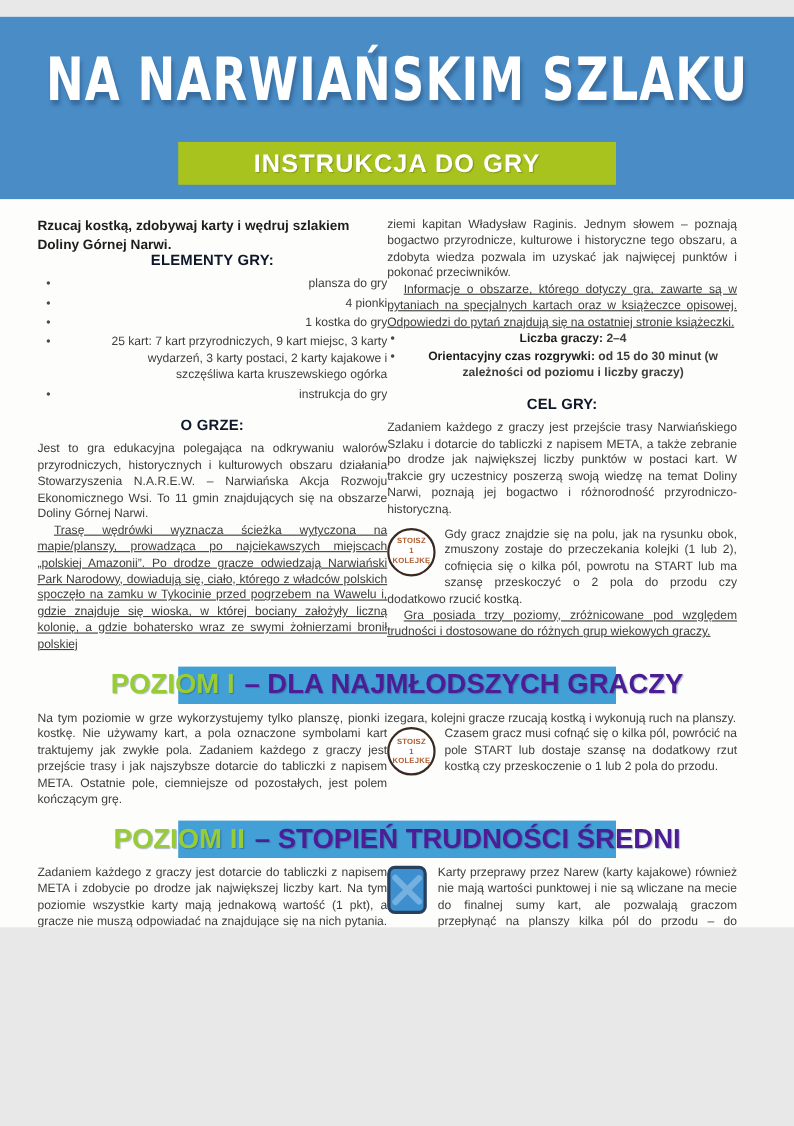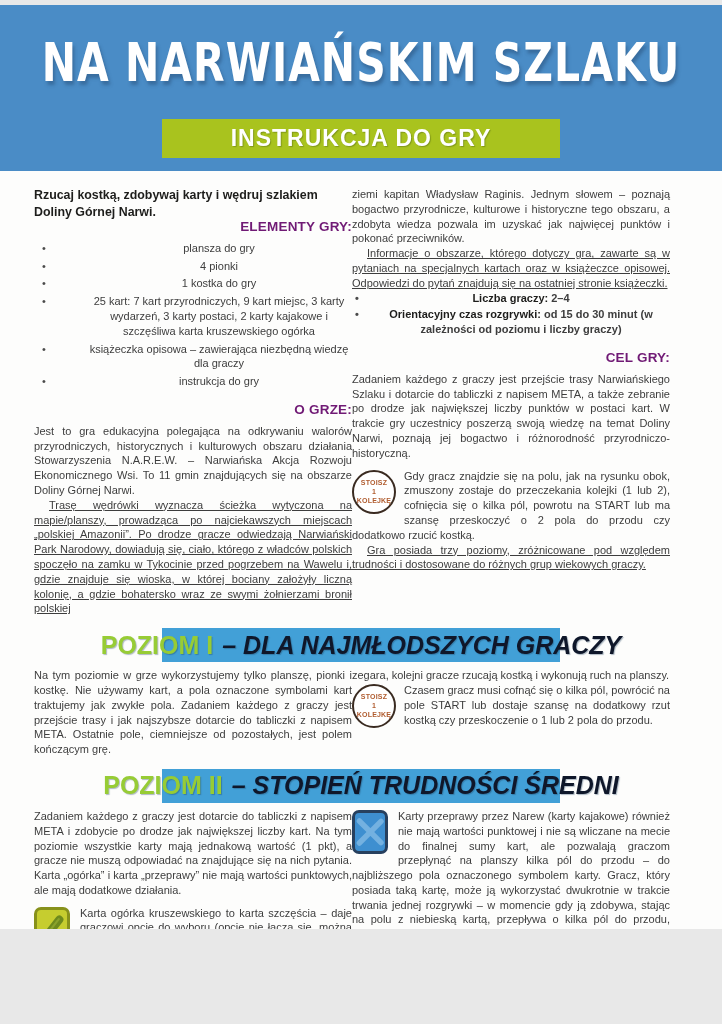--- a/index.html
+++ b/index.html
@@ -1,17 +1,17 @@
 <!DOCTYPE html>
 <html lang="pl"><head>
 <meta charset="utf-8">
 <style>
   html,body{margin:0;padding:0;background:#e8e8e8;}
   .page{
-    width:722px;height:924px;background:#fdfdfc;margin:5px auto;position:relative;
+    width:722px;height:828px;background:#fdfdfc;margin:15px auto;position:relative;
     overflow:hidden;font-family:"Liberation Sans",sans-serif;color:#3d3d3d;
   }
   
   .banner{height:166px;background:#4a8cc6;position:relative;}
   .game-title{
     position:absolute;top:26px;left:0;width:100%;text-align:center;margin:0;
     color:#ffffff;font-family:"DejaVu Sans",sans-serif;font-weight:bold;
     font-size:41px;letter-spacing:1px;transform:scaleY(1.32);transform-origin:top center;
     text-shadow:2px 3px 3px rgba(35,70,110,.45);white-space:nowrap;
   }
@@ -23,24 +23,24 @@
     color:#fff;font-weight:bold;font-size:23px;letter-spacing:1px;
     text-shadow:1px 1px 1px rgba(90,110,20,.5);
   }
   
   .content{padding:16px 34px 0;}
   .two-col{display:flex;}
   .col{width:318px;font-size:11px;line-height:14.8px;text-align:justify;}
   .col p{margin:0;}
   p.indent{text-indent:15px;text-decoration:underline;}
   .lead{font-weight:bold;color:#1d1d1b;font-size:12.4px;line-height:16.5px;text-align:left;margin:0 0 13px 0;}
-  h3{font-size:13.5px;color:#701a75;margin:14px 0 6px;font-weight:bold;text-align:right;letter-spacing:.2px;}
+  h3{font-size:13.5px;color:#0f172a;margin:14px 0 6px;font-weight:bold;text-align:center;letter-spacing:.2px;}
   h3.first{margin-top:0;}
   ul{list-style:none;margin:0;padding:0;}
-  ul.elements li{position:relative;padding-left:52px;margin-bottom:3px;text-align:center;}
+  ul.elements li{position:relative;padding-left:52px;margin-bottom:3px;text-align:right;}
   ul.elements li::before{content:"•";position:absolute;left:8px;top:0;color:#4a4a4a;}
   ul.facts li{position:relative;padding-left:20px;margin-bottom:2px;text-align:center;font-weight:bold;}
   ul.facts li::before{content:"•";position:absolute;left:3px;top:0;color:#4a4a4a;}
   ul.facts b{color:#1d1d1b;}
   ul.opts li{position:relative;padding-left:11px;margin-top:3px;text-align:justify;clear:left;}
   ul.opts li::before{content:"•";position:absolute;left:0;top:0;color:#4a4a4a;}
   .gap-s{margin-top:8px;}
   .gap-m{margin-top:14px;}
   
   .badge{
@@ -54,21 +54,21 @@
   .card svg{display:block;width:100%;height:100%;}
   .card-green{background:#c6cd2f;border:3px solid #87911b;}
   .card-blue{background:#3e8fd0;border:3px solid #27405e;}
   
   .level-banner{
     width:398px;height:34px;margin:12px auto 0;background:#42a0d7;
     display:flex;align-items:center;justify-content:center;gap:9px;
     font-size:25px;font-weight:bold;white-space:nowrap;
   }
   .level-tag{color:#97cc35;text-shadow:1px 1px 1px rgba(30,60,90,.35);}
-  .level-title{color:#0f172a;text-shadow:1px 1px 1px rgba(30,60,90,.35);font-style:italic;}
+  .level-title{color:#4c1d95;text-shadow:1px 1px 1px rgba(30,60,90,.35);}
   .section{padding-top:6px;}
 </style>
 </head>
 <body>
 
 <div class="page">
 
   <header class="banner">
     <h1 class="game-title">NA NARWIAŃSKIM SZLAKU</h1>
     <div class="green-bar">
@@ -81,21 +81,20 @@
     <section class="two-col">
       <div class="col">
         <p class="lead">Rzucaj kostką, zdobywaj karty i wędruj szlakiem Doliny Górnej Narwi.</p>
 
         <h3 class="first">ELEMENTY GRY:</h3>
         <ul class="elements">
           <li>plansza do gry</li>
           <li>4 pionki</li>
           <li>1 kostka do gry</li>
           <li>25 kart: 7 kart przyrodniczych, 9 kart miejsc, 3 karty wydarzeń, 3 karty postaci, 2 karty kajakowe i szczęśliwa karta kruszewskiego ogórka</li>
-          <li>książeczka opisowa – zawierająca niezbędną wiedzę dla graczy</li>
           <li>instrukcja do gry</li>
         </ul>
 
         <h3>O GRZE:</h3>
         <p>Jest to gra edukacyjna polegająca na odkrywaniu walorów przyrodniczych, historycznych i kulturowych obszaru działania Stowarzyszenia N.A.R.E.W. – Narwiańska Akcja Rozwoju Ekonomicznego Wsi. To 11 gmin znajdujących się na obszarze Doliny Górnej Narwi.</p>
         <p class="indent">Trasę wędrówki wyznacza ścieżka wytyczona na mapie/planszy, prowadząca po najciekawszych miejscach „polskiej Amazonii”. Po drodze gracze odwiedzają Narwiański Park Narodowy, dowiadują się, ciało, którego z władców polskich spoczęło na zamku w Tykocinie przed pogrzebem na Wawelu i, gdzie znajduje się wioska, w której bociany założyły liczną kolonię, a gdzie bohatersko wraz ze swymi żołnierzami bronił polskiej</p>
       </div>
 
       <div class="col">
         <p>ziemi kapitan Władysław Raginis. Jednym słowem – poznają bogactwo przyrodnicze, kulturowe i historyczne tego obszaru, a zdobyta wiedza pozwala im uzyskać jak najwięcej punktów i pokonać przeciwników.</p>

